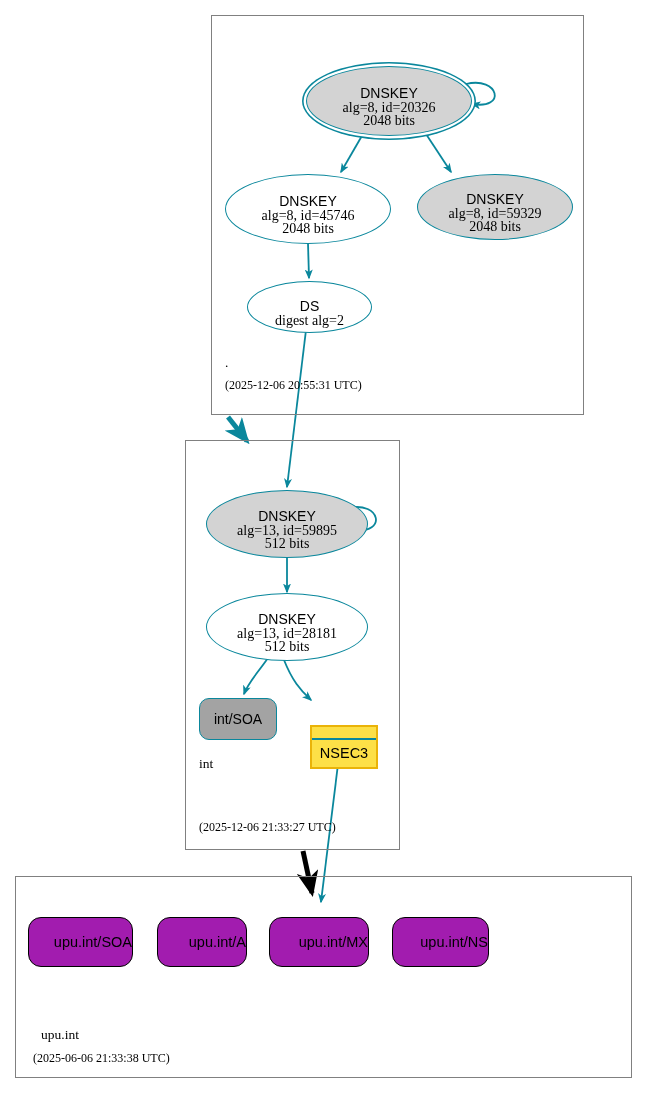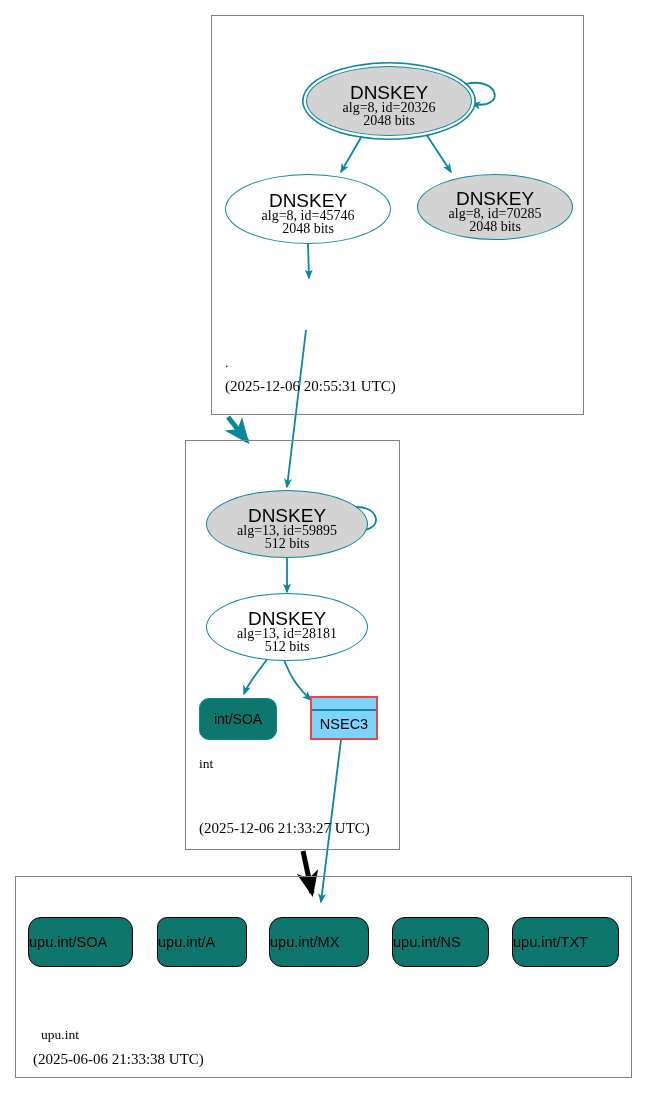--- a/index.html
+++ b/index.html
@@ -4,40 +4,40 @@
 <style>
   html,body{margin:0;padding:0;background:#ffffff;}
   body{width:645px;height:1094px;position:relative;overflow:hidden;
        font-family:"Liberation Sans",sans-serif;}
   #stage{position:absolute;left:0;top:0;width:645px;height:1094px;}
   svg#canvas{position:absolute;left:0;top:0;width:645px;height:1094px;}
 
   .zone-box{position:absolute;box-sizing:border-box;border:1px solid #808080;background:transparent;}
   .zone-label{position:absolute;font-family:"Liberation Serif",serif;color:#000;white-space:nowrap;}
   .zone-name{font-size:13.5px;}
-  .zone-time{font-size:15px;}
+  .zone-time{font-size:12px;}
 
   .node{position:absolute;box-sizing:border-box;display:flex;flex-direction:column;
         align-items:center;justify-content:center;text-align:center;color:#000;}
   .ell{border:1.6px solid #0a879c;border-radius:50%;background:#ffffff;}
   .ell.shaded{background:#d3d3d3;}
   .ell.dbl{box-shadow:0 0 0 2.4px #ffffff, 0 0 0 4.0px #0a879c;}
-  .t1{font-family:"Liberation Sans",sans-serif;font-size:19px;line-height:16px;margin-top:10px;}
+  .t1{font-family:"Liberation Sans",sans-serif;font-size:14px;line-height:16px;margin-top:10px;}
   .t2{font-family:"Liberation Serif",serif;font-size:14px;line-height:13px;}
 
-  .rrset{border:1.6px solid #0a879c;border-radius:10px;background:#0f766e;
+  .rrset{border:1.6px solid #0a879c;border-radius:10px;background:#a3a3a3;
          font-family:"Liberation Sans",sans-serif;font-size:14px;}
-  .nsec{border:2px solid #ef4444;background:#7dd3fc;position:absolute;box-sizing:border-box;}
+  .nsec{border:2px solid #eab308;background:#fde047;position:absolute;box-sizing:border-box;margin-top:29px;}
   .nsec .bar{height:11px;border-bottom:2px solid #0a879c;}
   .nsec .txt{display:flex;align-items:center;justify-content:center;height:26px;
              font-family:"Liberation Sans",sans-serif;font-size:14.5px;color:#000;}
 
   .leafnode{position:absolute;box-sizing:border-box;border:1.8px solid #000000;
-            border-radius:13px;background:#0f766e;display:flex;align-items:center;
-            justify-content:flex-start;font-family:"Liberation Sans",sans-serif;
+            border-radius:13px;background:#a21caf;display:flex;align-items:center;
+            justify-content:flex-end;font-family:"Liberation Sans",sans-serif;
             font-size:14.5px;color:#000;white-space:nowrap;}
 </style>
 </head>
 <body>
 
 <div id="stage">
 
   <svg id="canvas" viewBox="0 0 645 1094">
     <defs>
       <marker id="ah-teal" markerWidth="10" markerHeight="8" refX="8.5" refY="4" orient="auto" markerUnits="userSpaceOnUse">
@@ -114,24 +114,28 @@
   </div>
 
   <div class="node ell" style="left:225px;top:174px;width:166px;height:70px;">
     <div class="t1">DNSKEY</div>
     <div class="t2">alg=8, id=45746</div>
     <div class="t2">2048 bits</div>
   </div>
 
   <div class="node ell shaded" style="left:417px;top:174px;width:156px;height:66px;">
     <div class="t1">DNSKEY</div>
-    <div class="t2">alg=8, id=70285</div>
+    <div class="t2">alg=8, id=59329</div>
     <div class="t2">2048 bits</div>
   </div>
 
+  <div class="node ell" style="left:247px;top:281px;width:125px;height:52px;">
+    <div class="t1">DS</div>
+    <div class="t2">digest alg=2</div>
+  </div>
 
   <div class="zone-box" style="left:185px;top:440px;width:215px;height:410px;"></div>
   <div class="zone-label zone-name" style="left:199px;top:756px;">int</div>
   <div class="zone-label zone-time" style="left:199px;top:820px;">(2025-12-06 21:33:27 UTC)</div>
 
   <div class="node ell shaded" style="left:206px;top:490px;width:162px;height:68px;">
     <div class="t1">DNSKEY</div>
     <div class="t2">alg=13, id=59895</div>
     <div class="t2">512 bits</div>
   </div>
@@ -151,26 +155,23 @@
     <div class="txt">NSEC3</div>
   </div>
 
   <div class="zone-box" style="left:15px;top:876px;width:617px;height:202px;"></div>
   <div class="zone-label zone-name" style="left:41px;top:1027px;">upu.int</div>
   <div class="zone-label zone-time" style="left:33px;top:1051px;">(2025-06-06 21:33:38 UTC)</div>
 
   <div class="leafnode" style="left:28px;top:917px;width:105px;height:50px;">
     <span>upu.int/SOA</span>
   </div>
-  <div class="leafnode" style="left:157px;top:917px;width:90px;height:50px;border-radius:10px;">
+  <div class="leafnode" style="left:157px;top:917px;width:90px;height:50px;">
     <span>upu.int/A</span>
   </div>
   <div class="leafnode" style="left:269px;top:917px;width:100px;height:50px;">
     <span>upu.int/MX</span>
   </div>
   <div class="leafnode" style="left:392px;top:917px;width:97px;height:50px;">
     <span>upu.int/NS</span>
   </div>
-  <div class="leafnode" style="left:512px;top:917px;width:107px;height:50px;">
-    <span>upu.int/TXT</span>
-  </div>
 
 </div>
 
 </body></html>

